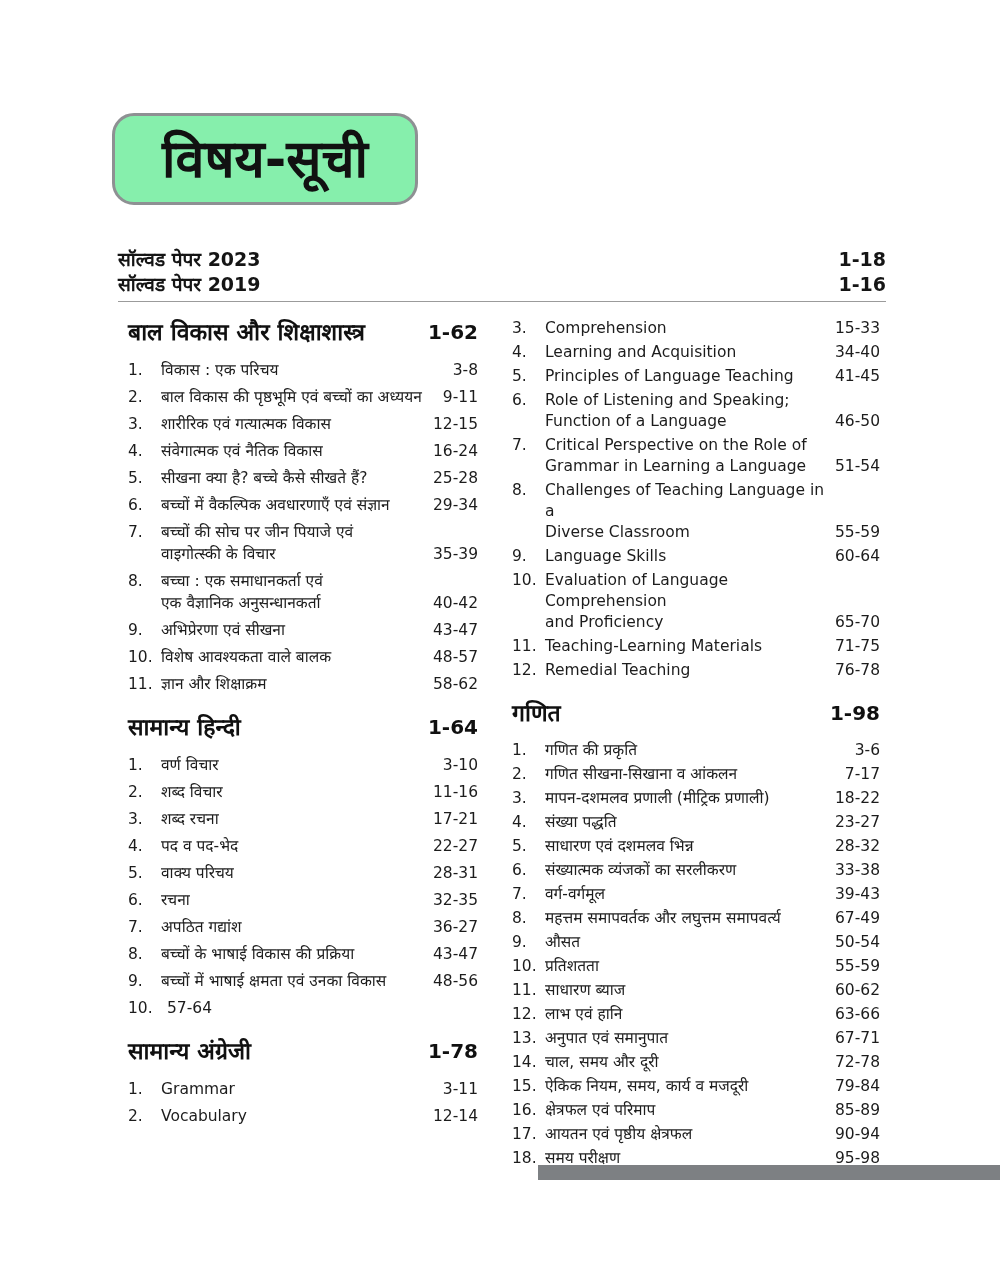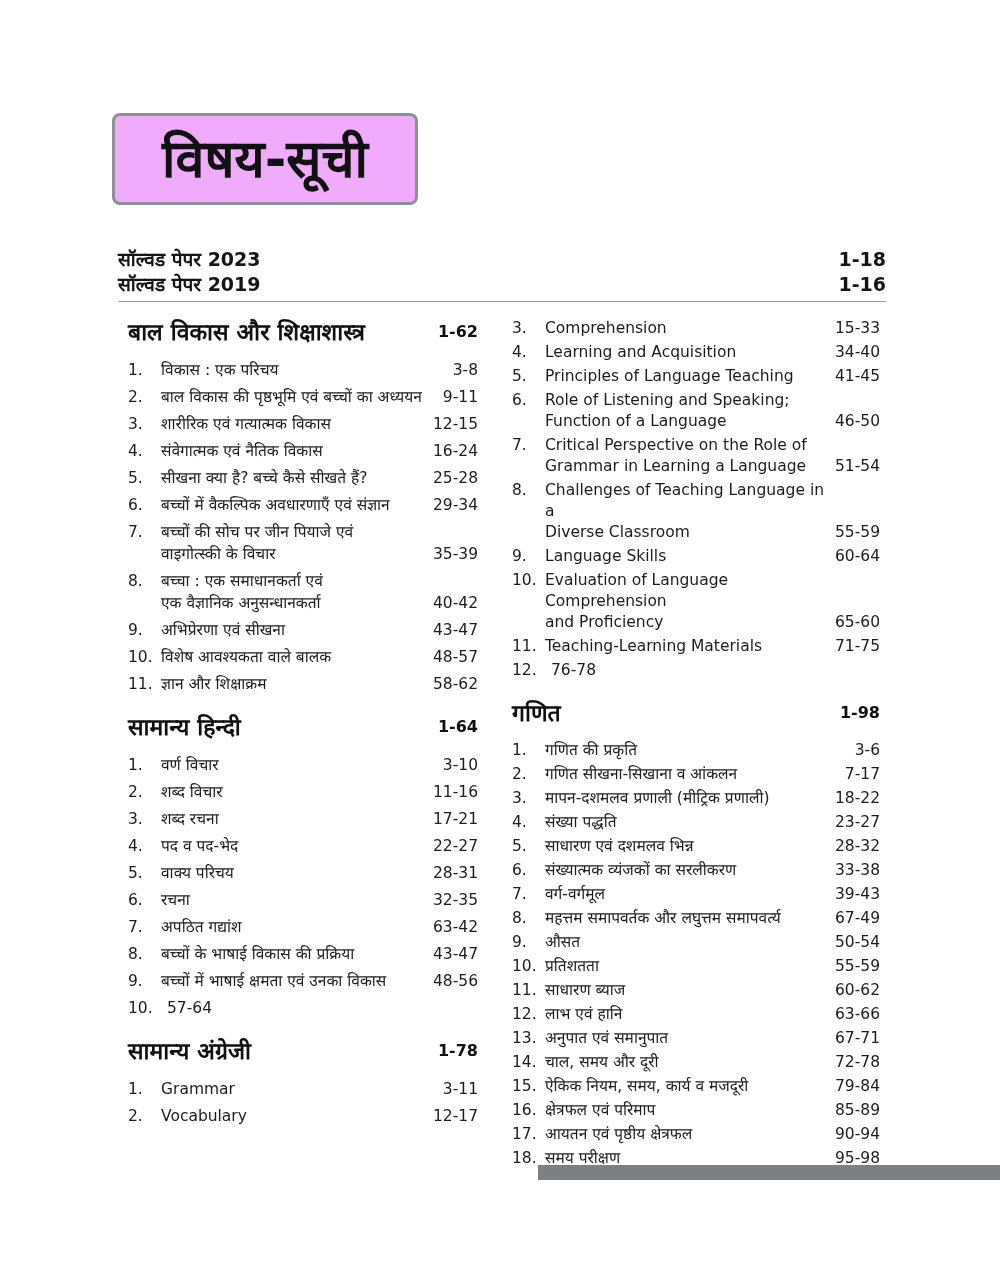--- a/index.html
+++ b/index.html
@@ -11,23 +11,23 @@
     position: relative;
     overflow: hidden;
   }
 
   
   .title-box {
     position: absolute;
     left: 112px; top: 113px;
     width: 306px; height: 92px;
     border: 3px solid #8e9093;
-    border-radius: 8px;
+    border-radius: 22px;
     display: flex; align-items: center; justify-content: center;
-    background: #f0abfc;
+    background: #86efac;
     box-sizing: border-box;
   }
   .title-box .title-text {
     font-size: 52px;
     font-weight: 600;
     color: #111111;
     white-space: nowrap;
     line-height: 1;
   }
 
@@ -63,21 +63,21 @@
 
   .section + .section { margin-top: 18px; }
   .section-header {
     display: flex; justify-content: space-between; align-items: center;
     font-weight: bold;
     color: #101010;
     line-height: 28px;
     margin-bottom: 13px;
   }
   .section-header .section-title { font-size: 23px; }
-  .section-header .section-pages { font-size: 16px; white-space: nowrap; }
+  .section-header .section-pages { font-size: 20px; white-space: nowrap; }
 
   .row {
     display: flex;
     color: #1c1c1c;
   }
   .col-left  .row { font-size: 15.5px; line-height: 22px; margin-bottom: 5px; }
   .col-right .row { font-size: 15.5px; line-height: 21px; margin-bottom: 3px; }
   .row .num   { width: 33px; flex-shrink: 0; }
   .row .title { flex: 1; white-space: pre-line; }
   .row .pages { margin-left: 6px; align-self: flex-end; white-space: nowrap; text-align: center; }
@@ -205,21 +205,21 @@
           <span class="pages">28-31</span>
         </div>
         <div class="row">
           <span class="num">6.</span>
           <span class="title">रचना</span>
           <span class="pages">32-35</span>
         </div>
         <div class="row">
           <span class="num">7.</span>
           <span class="title">अपठित गद्यांश</span>
-          <span class="pages">63-42</span>
+          <span class="pages">36-27</span>
         </div>
         <div class="row">
           <span class="num">8.</span>
           <span class="title">बच्चों के भाषाई विकास की प्रक्रिया</span>
           <span class="pages">43-47</span>
         </div>
         <div class="row">
           <span class="num">9.</span>
           <span class="title">बच्चों में भाषाई क्षमता एवं उनका विकास</span>
           <span class="pages">48-56</span>
@@ -235,21 +235,21 @@
           <span class="section-pages">1-78</span>
         </div>
         <div class="row">
           <span class="num">1.</span>
           <span class="title">Grammar</span>
           <span class="pages">3-11</span>
         </div>
         <div class="row">
           <span class="num">2.</span>
           <span class="title">Vocabulary</span>
-          <span class="pages">12-17</span>
+          <span class="pages">12-14</span>
         </div>
       </div>
     </div>
   <div class="col col-right">
       <div class="section">
         <div class="row">
           <span class="num">3.</span>
           <span class="title">Comprehension</span>
           <span class="pages">15-33</span>
         </div>
@@ -283,29 +283,30 @@
         </div>
         <div class="row">
           <span class="num">9.</span>
           <span class="title">Language Skills</span>
           <span class="pages">60-64</span>
         </div>
         <div class="row">
           <span class="num">10.</span>
           <span class="title">Evaluation of Language Comprehension
 and Proficiency</span>
-          <span class="pages">65-60</span>
+          <span class="pages">65-70</span>
         </div>
         <div class="row">
           <span class="num">11.</span>
           <span class="title">Teaching-Learning Materials</span>
           <span class="pages">71-75</span>
         </div>
         <div class="row">
           <span class="num">12.</span>
+          <span class="title">Remedial Teaching</span>
           <span class="pages">76-78</span>
         </div>
       </div>
       <div class="section">
         <div class="section-header">
           <span class="section-title">गणित</span>
           <span class="section-pages">1-98</span>
         </div>
         <div class="row">
           <span class="num">1.</span>

